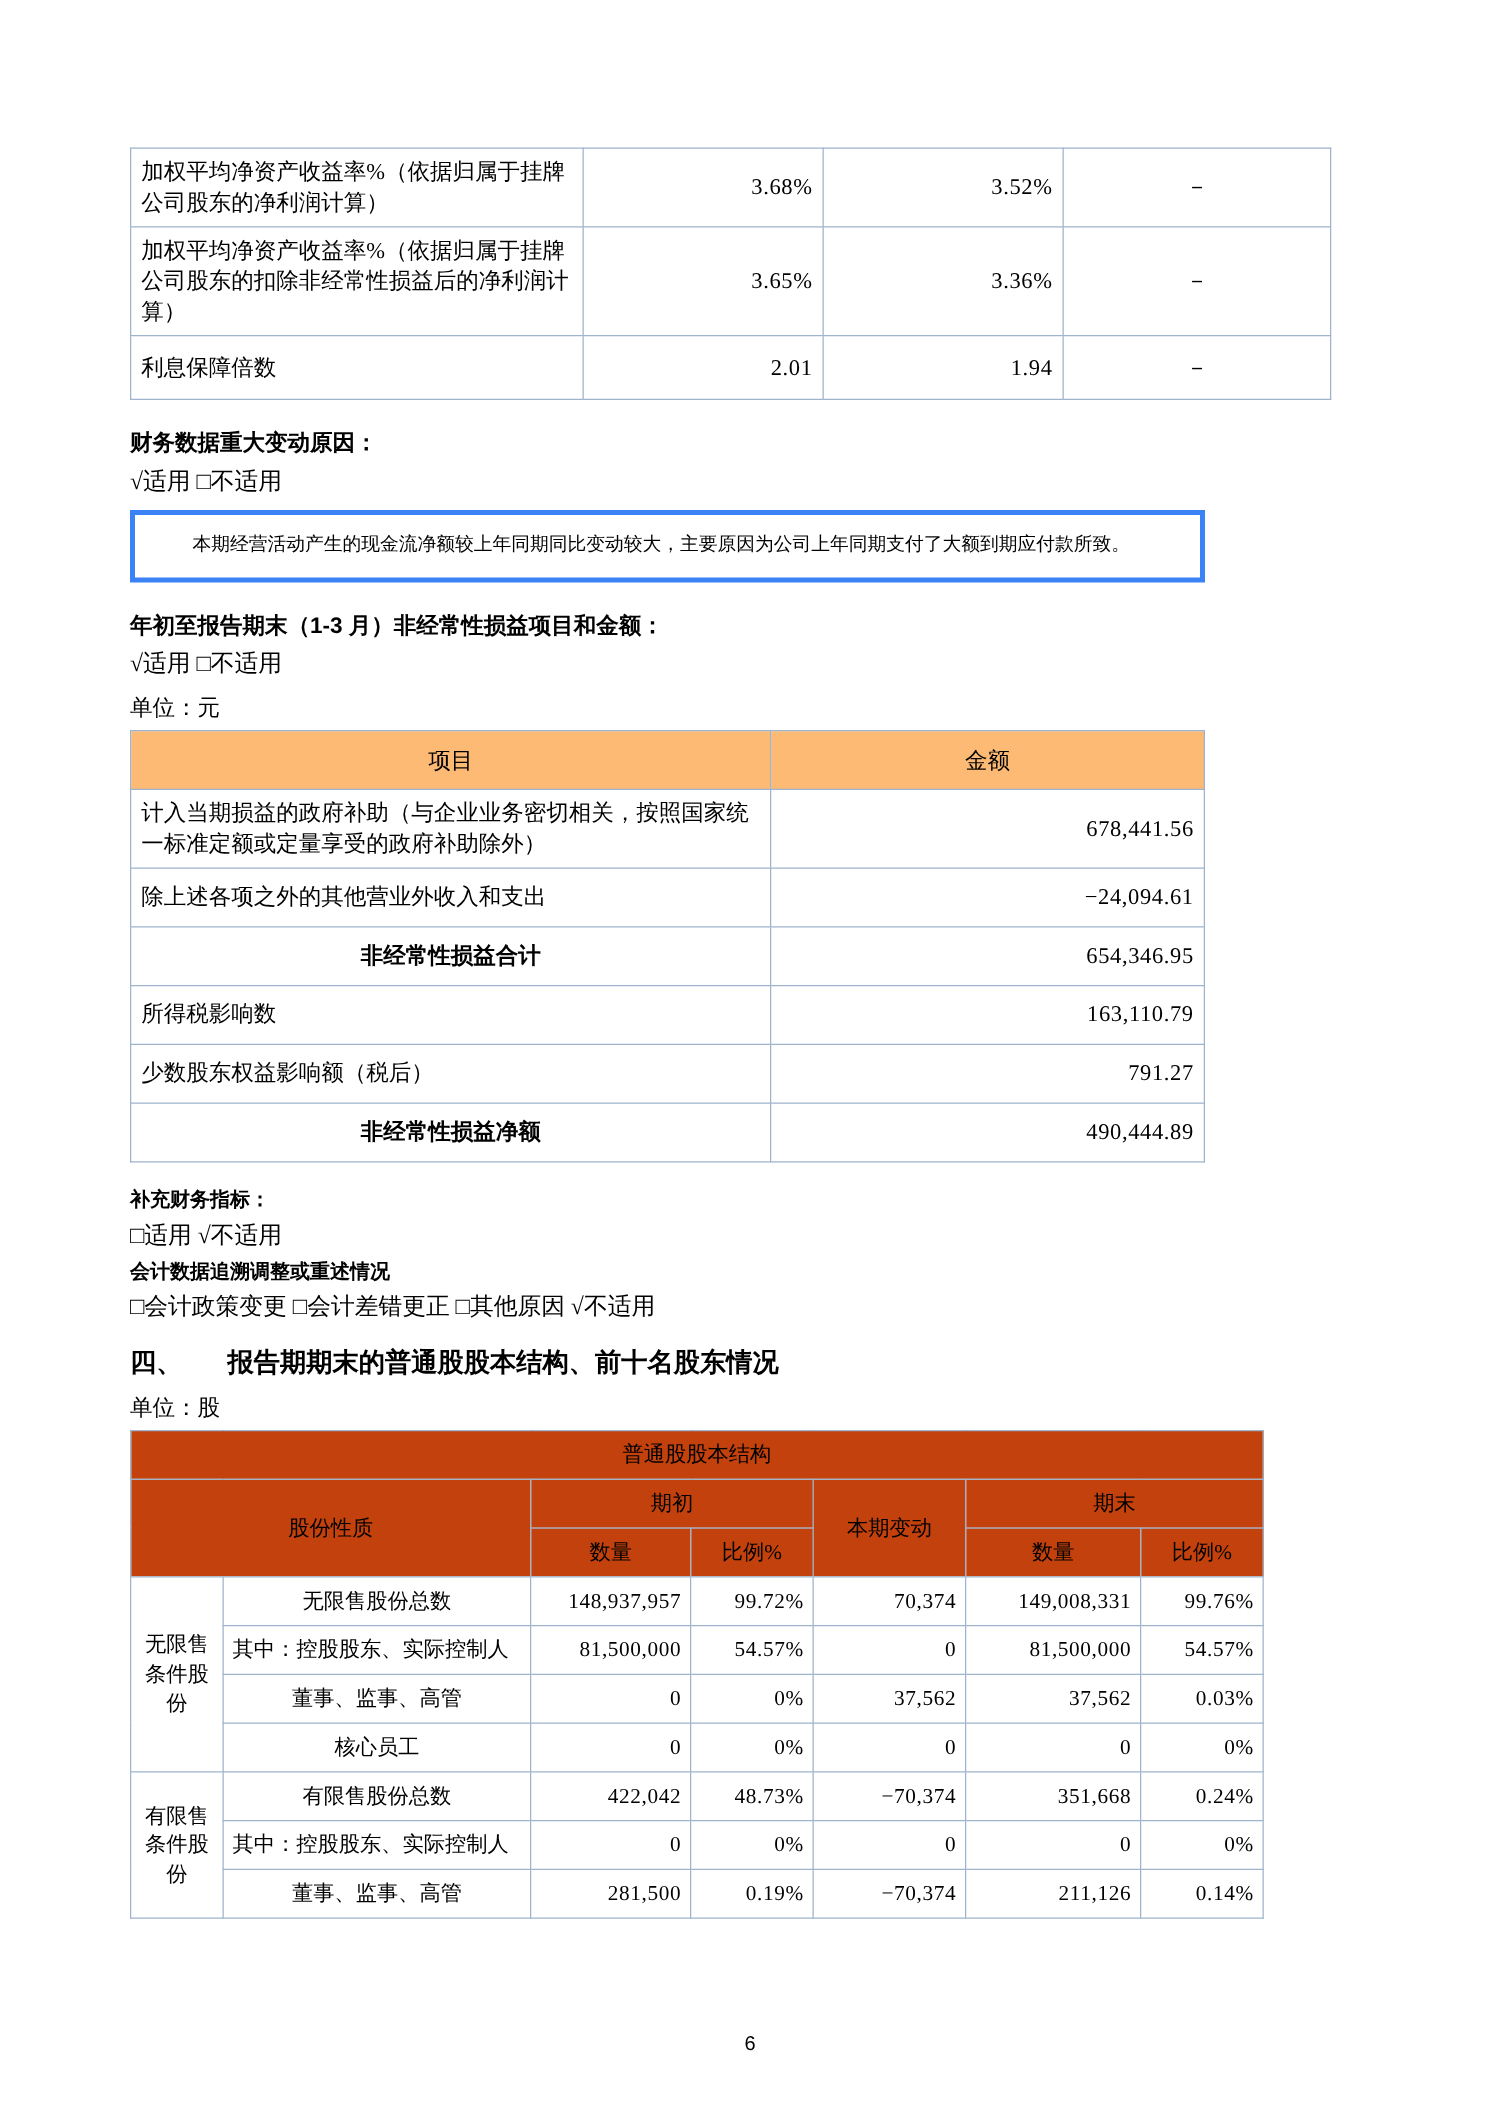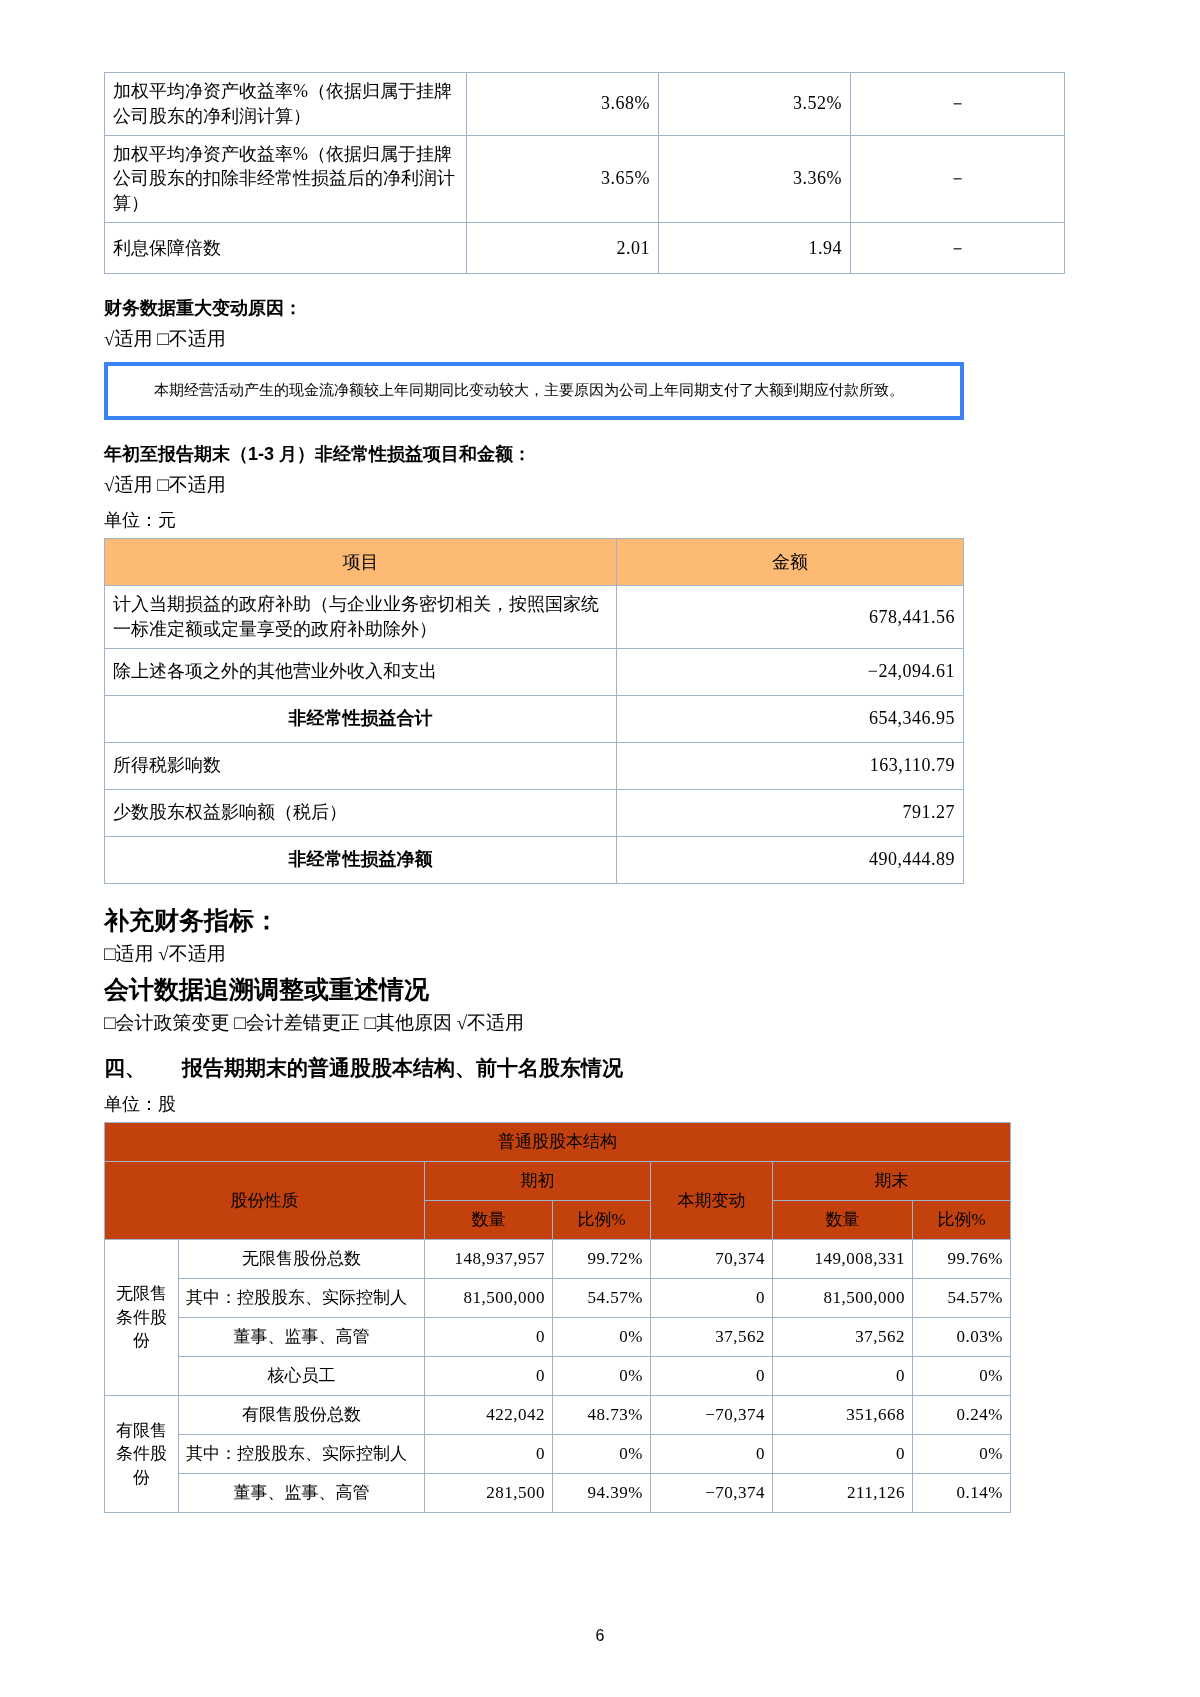--- a/index.html
+++ b/index.html
@@ -12,21 +12,21 @@
     height: 1697px;
     font-family: "Liberation Serif", "DejaVu Serif", serif;
     color: #000000;
     position: relative;
   }
   .page {
     position: relative;
     width: 1068px;
     height: 1697px;
     box-sizing: border-box;
-    padding: 72px 104px 0 104px;
+    padding: 118px 104px 0 104px;
   }
   table {
     border-collapse: collapse;
     width: 100%;
     table-layout: fixed;
   }
   td, th {
     border: 1px solid #9db4cc;
     padding: 6px 8px;
     font-size: 18px;
@@ -76,21 +76,21 @@
     margin: 6px 0 6px 0;
   }
 
   
   .nonrec-table th, .nonrec-table td { height: 34px; }
   .nonrec-table .hdr { background: #fdba74; text-align: center; font-weight: normal; }
   .nonrec-table .col-item { width: 60%; }
   .nonrec-table .col-amt { width: 40%; }
 
   .subsection-title {
-    font-size: 25px;
+    font-size: 16px;
     font-weight: bold;
     margin: 20px 0 4px 0;
     font-family: "Liberation Sans", sans-serif;
   }
   .plain-line {
     font-size: 19px;
     margin: 2px 0;
   }
   .heading-4 {
     font-size: 21px;
@@ -275,21 +275,21 @@
       <td class="lft">其中：控股股东、实际控制人</td>
       <td class="num">0</td>
       <td class="num">0%</td>
       <td class="num">0</td>
       <td class="num">0</td>
       <td class="num">0%</td>
     </tr>
     <tr>
       <td class="ctr">董事、监事、高管</td>
       <td class="num">281,500</td>
-      <td class="num">94.39%</td>
+      <td class="num">0.19%</td>
       <td class="num">−70,374</td>
       <td class="num">211,126</td>
       <td class="num">0.14%</td>
     </tr>
   </tbody>
     </table>
 
   <div class="page-number">6</div>
 </div>
 

